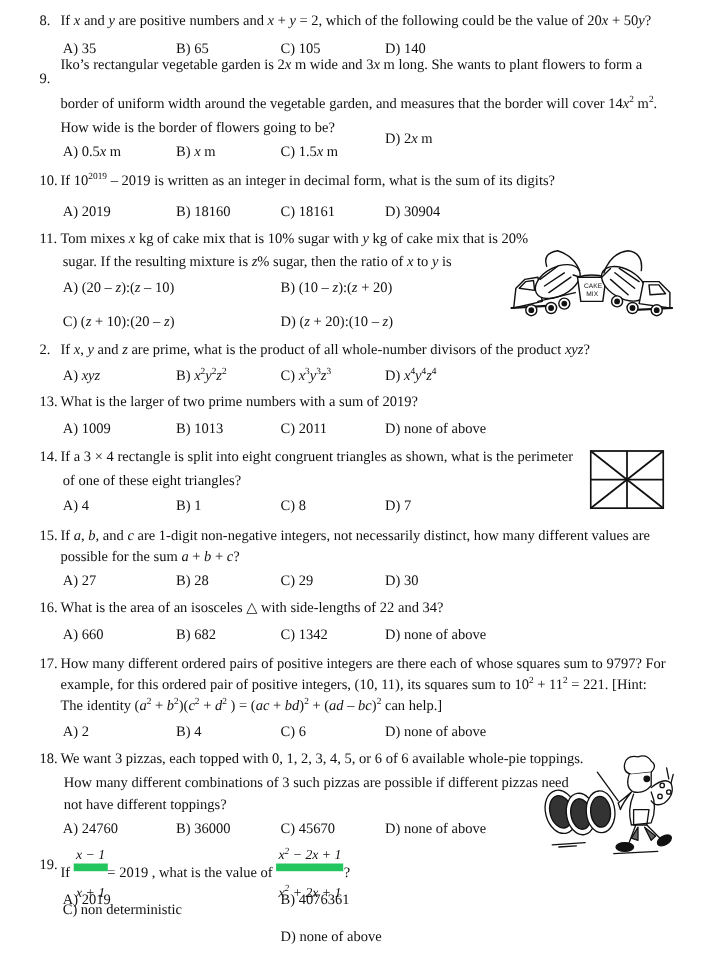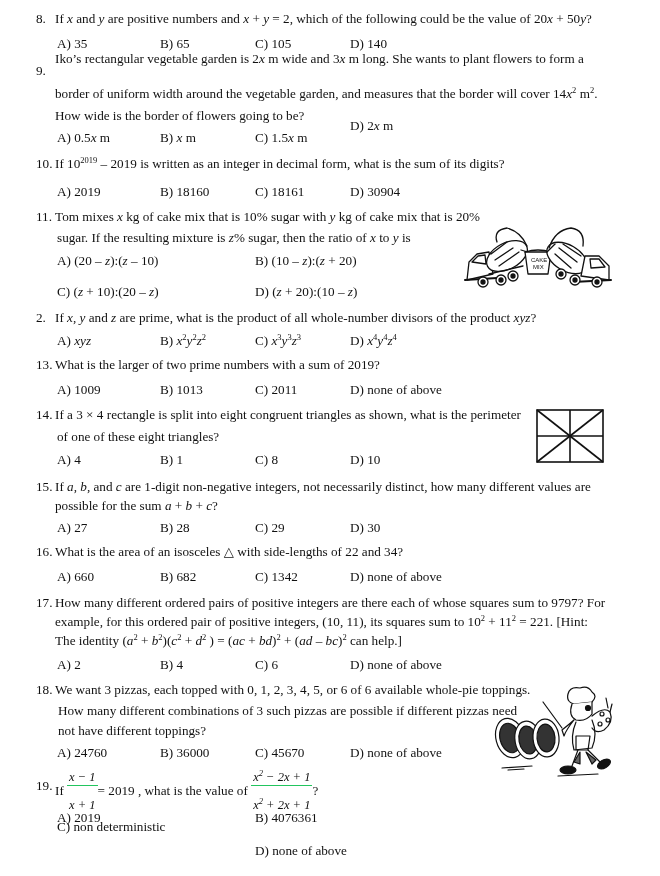--- a/index.html
+++ b/index.html
@@ -8,21 +8,21 @@
     background: #ffffff; color: #111111;
     font-family: "Liberation Serif", "DejaVu Serif", serif;
     font-size: 13.2px;
   }
   .line { position: absolute; white-space: nowrap; line-height: 16px; }
   .num { position: absolute; white-space: nowrap; line-height: 16px; }
   .choice { position: absolute; white-space: nowrap; line-height: 16px; }
   i, .it { font-style: italic; }
   sup { font-size: 8.5px; vertical-align: 5px; line-height: 0; }
   .frac { display: inline-block; vertical-align: middle; text-align: center; font-size: 12.5px; line-height: 15px; }
-  .frac .top { display: block; border-bottom: 1px solid #22c55e; padding: 0 2px; }
+  .frac .top { display: block; border-bottom: 7px solid #22c55e; padding: 0 2px; }
   .frac .bot { display: block; padding: 0 2px; margin-top: 12px; }
   .illus { position: absolute; }
   svg { display: block; }
 </style>
 </head>
 <body>
 
 <div>
   <span class="num" style="left:36px;top:11px">8.</span>
   <span class="line" style="left:55px;top:11px">If <i>x</i> and <i>y</i> are positive numbers and <i>x</i> + <i>y</i> = 2, which of the following could be the value of 20<i>x</i> + 50<i>y</i>?</span>
@@ -123,21 +123,21 @@
   <span class="choice" style="left:350px;top:382px">D) none of above</span>
 </div>
 
 <div>
   <span class="num" style="left:36px;top:407px">14.</span>
   <span class="line" style="left:55px;top:407px">If a 3 × 4 rectangle is split into eight congruent triangles as shown, what is the perimeter</span>
   <span class="line" style="left:57px;top:429px">of one of these eight triangles?</span>
   <span class="choice" style="left:57px;top:452px">A) 4</span>
   <span class="choice" style="left:160px;top:452px">B) 1</span>
   <span class="choice" style="left:255px;top:452px">C) 8</span>
-  <span class="choice" style="left:350px;top:452px">D) 10</span>
+  <span class="choice" style="left:350px;top:452px">D) 7</span>
 
   <div class="illus" style="left:536px;top:409px;width:68px;height:54px">
     <svg width="68" height="54" viewBox="0 0 68 54" fill="none" stroke="#111" stroke-width="1.6">
       <rect x="1" y="1" width="66" height="52"></rect>
       <line x1="34" y1="1" x2="34" y2="53"></line>
       <line x1="1" y1="27" x2="67" y2="27"></line>
       <line x1="1" y1="1" x2="67" y2="53"></line>
       <line x1="67" y1="1" x2="1" y2="53"></line>
     </svg>
   </div>

